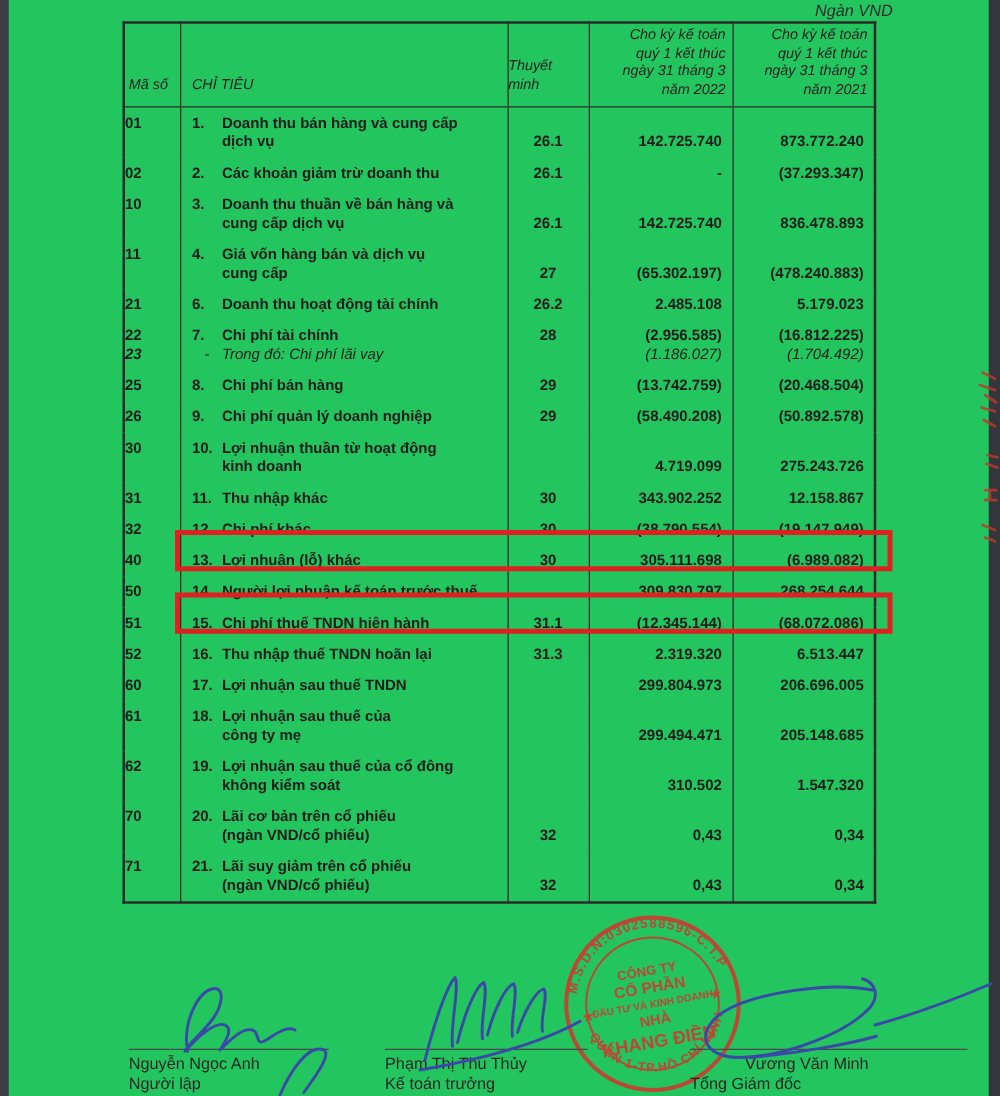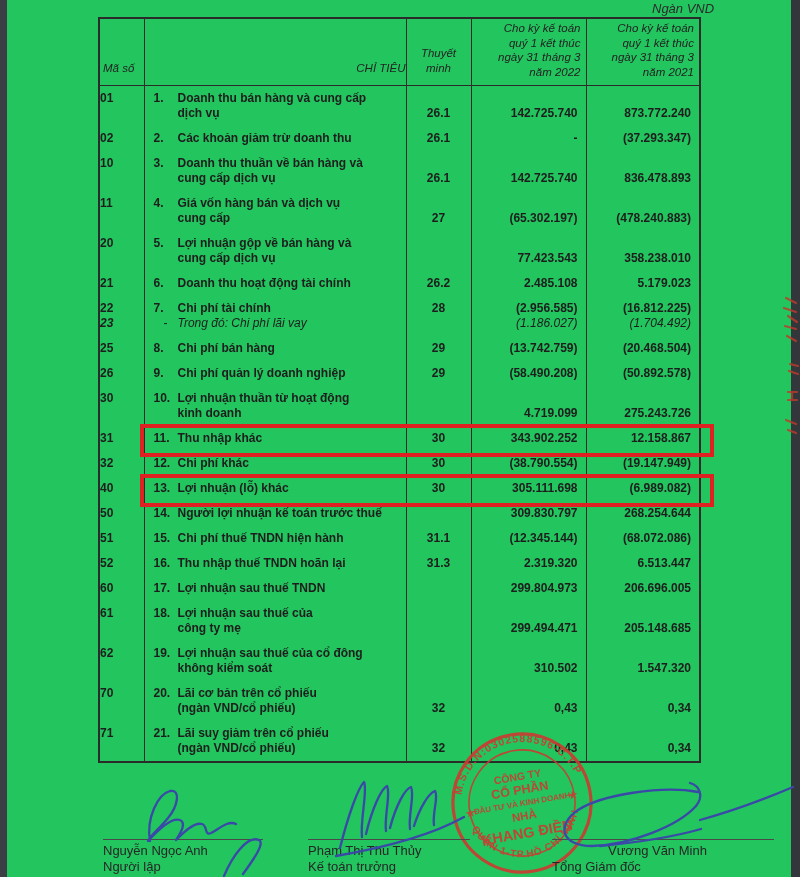--- a/index.html
+++ b/index.html
@@ -11,22 +11,22 @@
   .unit-note{position:absolute;left:652px;top:1px;font-size:13px;font-style:italic;color:#2c2c2c;}
 
   table.fin{position:absolute;left:98px;top:17px;width:601px;border-collapse:collapse;table-layout:fixed;}
   table.fin, table.fin th, table.fin td{border-color:#2b2b2b;}
   table.fin{border:2px solid #2b2b2b;}
   th,td{border-left:1.5px solid #2b2b2b;padding:0;}
   th:first-child,td:first-child{border-left:none;}
   thead th{border-bottom:1.5px solid #2b2b2b;font-weight:normal;font-style:italic;
            font-size:11.5px;color:#222;white-space:pre-line;line-height:14.5px;}
   th.h-code{text-align:left;vertical-align:bottom;padding:12px 0 10px 3px;}
-  th.h-item{text-align:right;vertical-align:bottom;padding:0 0 10px 9px;}
-  th.h-note{text-align:center;vertical-align:bottom;padding:0 0 10px 0;}
+  th.h-item{text-align:left;vertical-align:bottom;padding:0 0 10px 9px;}
+  th.h-note{text-align:left;vertical-align:bottom;padding:0 0 10px 0;}
   th.h-p{text-align:right;vertical-align:bottom;padding:2px 5px 6px 0;}
 
   tbody td{font-size:12px;font-weight:bold;line-height:15px;padding:5px 0;}
   td.code{text-align:left;vertical-align:top;}
   td.code .code2{font-style:italic;font-weight:bold;}
   td.item{vertical-align:top;}
   .iw{display:flex;align-items:flex-start;}
   .num{width:33px;flex:0 0 33px;text-align:left;padding-left:9px;box-sizing:border-box;}
   .lbl{flex:1;}
   .sub{display:flex;font-weight:normal;font-style:italic;}
@@ -138,36 +138,20 @@
           </td>
           <td class="note">27</td>
           <td class="val">
             <div class="mainval">(65.302.197)</div>
           </td>
           <td class="val">
             <div class="mainval">(478.240.883)</div>
           </td>
         </tr>
         <tr>
-          <td class="code">20</td>
-          <td class="item">
-            <div class="iw">
-              <span class="num">5.</span>
-              <div class="lbl">Lợi nhuận gộp về bán hàng và<br>cung cấp dịch vụ</div>
-            </div>
-          </td>
-          <td class="note"></td>
-          <td class="val">
-            <div class="mainval">77.423.543</div>
-          </td>
-          <td class="val">
-            <div class="mainval">358.238.010</div>
-          </td>
-        </tr>
-        <tr>
           <td class="code">21</td>
           <td class="item">
             <div class="iw">
               <span class="num">6.</span>
               <div class="lbl">Doanh thu hoạt động tài chính</div>
             </div>
           </td>
           <td class="note">26.2</td>
           <td class="val">
             <div class="mainval">2.485.108</div>
@@ -477,18 +461,18 @@
     <div class="signame">Nguyễn Ngọc Anh</div>
     <div class="sigrole">Người lập</div>
   </div>
   <div class="sigblock" style="left:308px;top:839px;width:162px">
     <div class="sigline"></div>
     <div class="signame">Phạm Thị Thu Thủy</div>
     <div class="sigrole">Kế toán trưởng</div>
   </div>
   <div class="sigblock" style="left:552px;top:839px;width:222px">
     <div class="sigline"></div>
-    <div class="signame" style="margin-left:56px">Vương Văn Minh</div>
+    <div class="signame" style="margin-left:44px">Vương Văn Minh</div>
     <div class="sigrole" style="">Tổng Giám đốc</div>
   </div>
 <div class="redbox" style="left: 140px; top: 424px; width: 574px; height: 33px;"></div>
     <div class="redbox" style="left: 140px; top: 474px; width: 574px; height: 33px;"></div>
   </div>
 
 </body></html>

